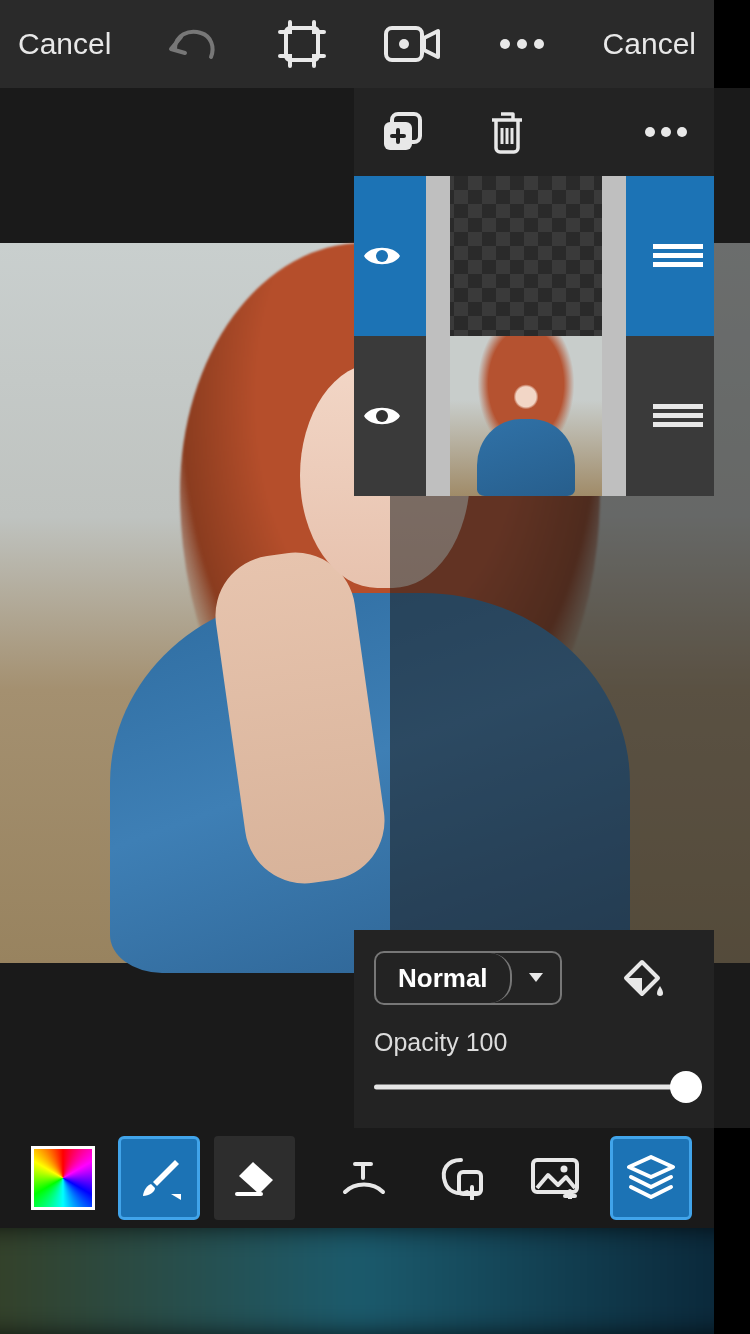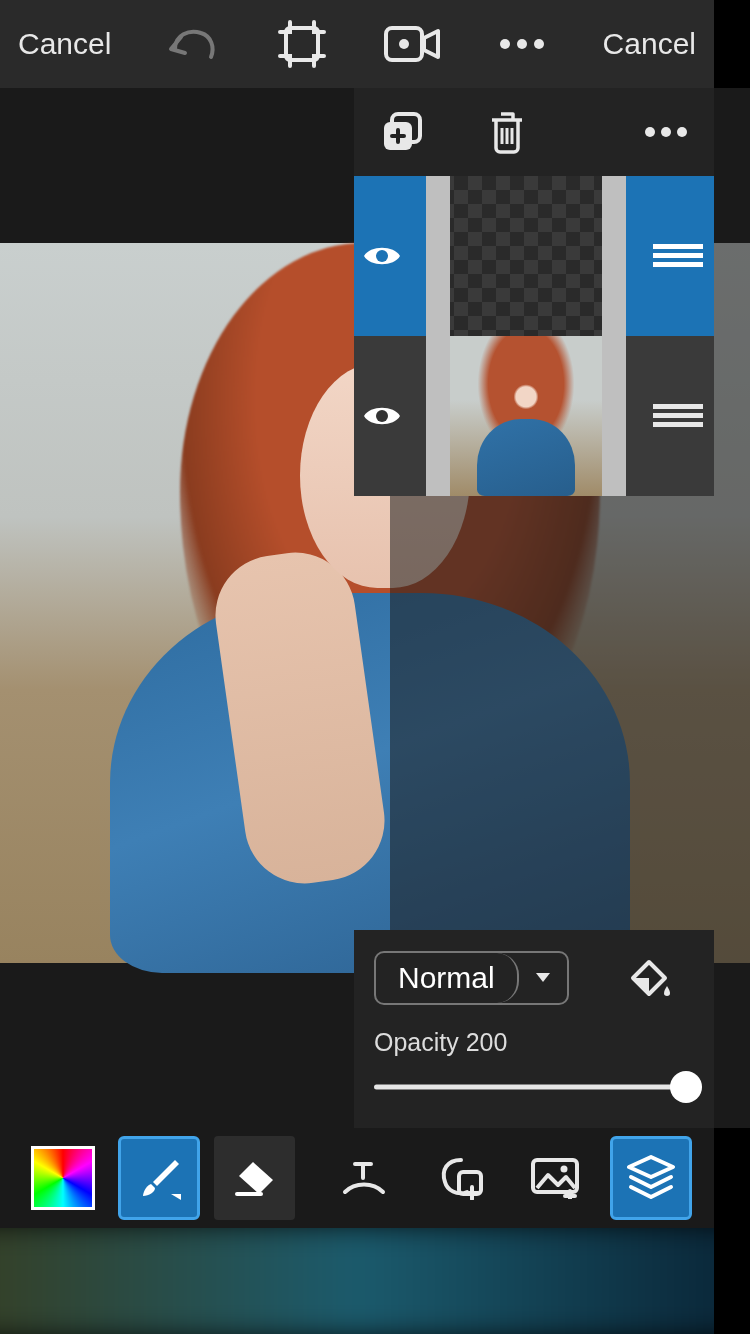--- a/index.html
+++ b/index.html
@@ -42,21 +42,21 @@
     radial-gradient(circle at 50% 38%, #f2d6c6 0 8%, transparent 10%),
     radial-gradient(ellipse at 50% 30%, #b55230 0 35%, transparent 45%),
     linear-gradient(to bottom,#c8cdcb 0 40%,#a08b68 100%);}
   .thumb-photo::after{content:"";position:absolute;left:18%;right:18%;top:52%;bottom:0;background:linear-gradient(160deg,#3072a8,#275e8c);border-radius:45% 45% 8% 8%/60% 60% 8% 8%;}
   .layer-handle { width:72px; display:flex; align-items:center; justify-content:center; }
 
   
   .blend-panel { position:absolute; top: 930px; right:0; width:360px; height:198px; background:#232323; padding: 18px 20px 12px; }
   .blend-row { display:flex; align-items:center; gap:50px; }
   .blend-select { display:flex; align-items:center; border:2px solid #777; border-radius:10px; height:54px; }
-  .blend-label { font-size:30px; font-weight:400; padding: 0 22px; border-right:2px solid #777; height:100%; display:flex; align-items:center;border-radius:22px; }
+  .blend-label { font-size:26px; font-weight:700; padding: 0 22px; border-right:2px solid #777; height:100%; display:flex; align-items:center;border-radius:22px; }
   .blend-caret { width:48px; display:flex; align-items:center; justify-content:center; }
   .opacity-label { font-size:25px; color:#ddd; margin-top:20px; }
   .slider { position:relative; height:36px; margin-top:12px; }
   .slider-track { position:absolute; left:0; right:0; top:50%; height:5px; background:#e6e6e6; border-radius:3px; transform:translateY(-50%); }
   .slider-thumb { position:absolute; right:0; top:50%; width:32px; height:32px; background:#fff; border-radius:50%; transform:translate(8px,-50%); }
 
   
   .bottombar { position:absolute; left:0; right:0; bottom:106px; height:100px; background:#1a1a1a; display:flex; align-items:center; padding:0 22px; gap:14px; }
   .tool-btn { width:86px; height:84px; display:flex; align-items:center; justify-content:center; border-radius:4px; }
   .tool-btn.selected-blue { background:#1c73b5; border:3px solid #41a4ea; border-radius:6px; }
@@ -207,21 +207,21 @@
         </div>
       </div>
       <div class="icon-btn">
         <svg width="48" height="44" viewBox="0 0 48 44">
           <path d="M8 22 L24 6 L40 22 L24 38 Z" fill="none" stroke="#e8e8e8" stroke-width="4" stroke-linejoin="round"></path>
           <path d="M8 22 L24 22 L24 38 Z" fill="#e8e8e8"></path>
           <path d="M42 30 C46 36 46 40 42 40 C38 40 38 36 42 30 Z" fill="#e8e8e8"></path>
         </svg>
       </div>
     </div>
-    <div class="opacity-label">Opacity 200</div>
+    <div class="opacity-label">Opacity 100</div>
     <div class="slider">
       <div class="slider-track"></div>
       <div class="slider-thumb"></div>
     </div>
   </div>
 
   <div class="bottombar">
     <div class="tool-btn">
       <div class="color-swatch"></div>
     </div>

